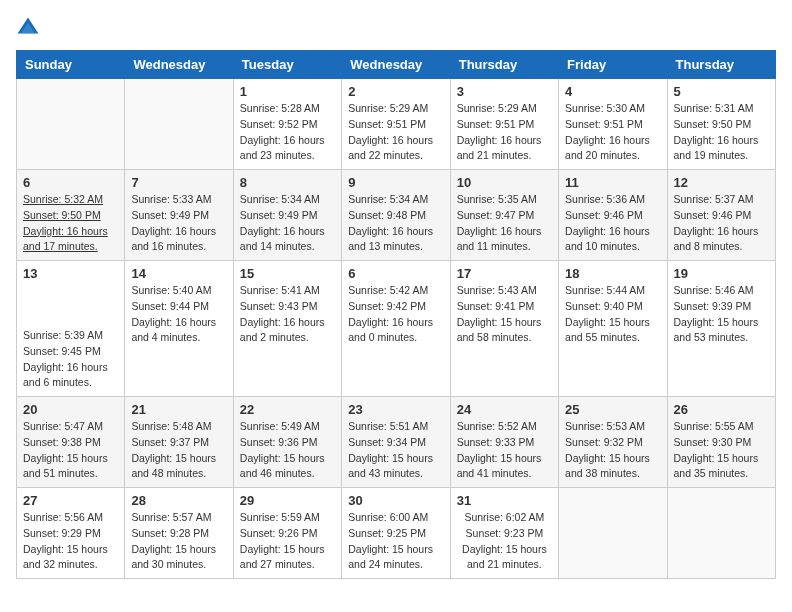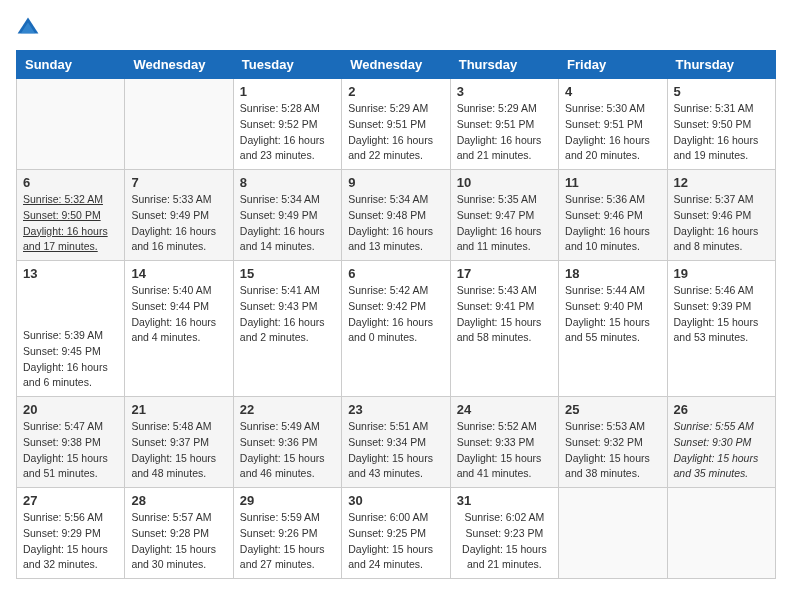--- a/index.html
+++ b/index.html
@@ -304,21 +304,21 @@
         </td>
         <td>
           <span class="day-num">25</span>
           <div class="day-info" style="white-space: pre-line;">Sunrise: 5:53 AM
 Sunset: 9:32 PM
 Daylight: 15 hours
 and 38 minutes.</div>
         </td>
         <td>
           <span class="day-num">26</span>
-          <div class="day-info" style="white-space: pre-line; font-style: italic;">Sunrise: 5:55 AM
+          <div class="day-info" style="white-space: pre-line;">Sunrise: 5:55 AM
 Sunset: 9:30 PM
 Daylight: 15 hours
 and 35 minutes.</div>
         </td>
       </tr>
       <tr>
         <td>
           <span class="day-num">27</span>
           <div class="day-info" style="white-space: pre-line;">Sunrise: 5:56 AM
 Sunset: 9:29 PM

